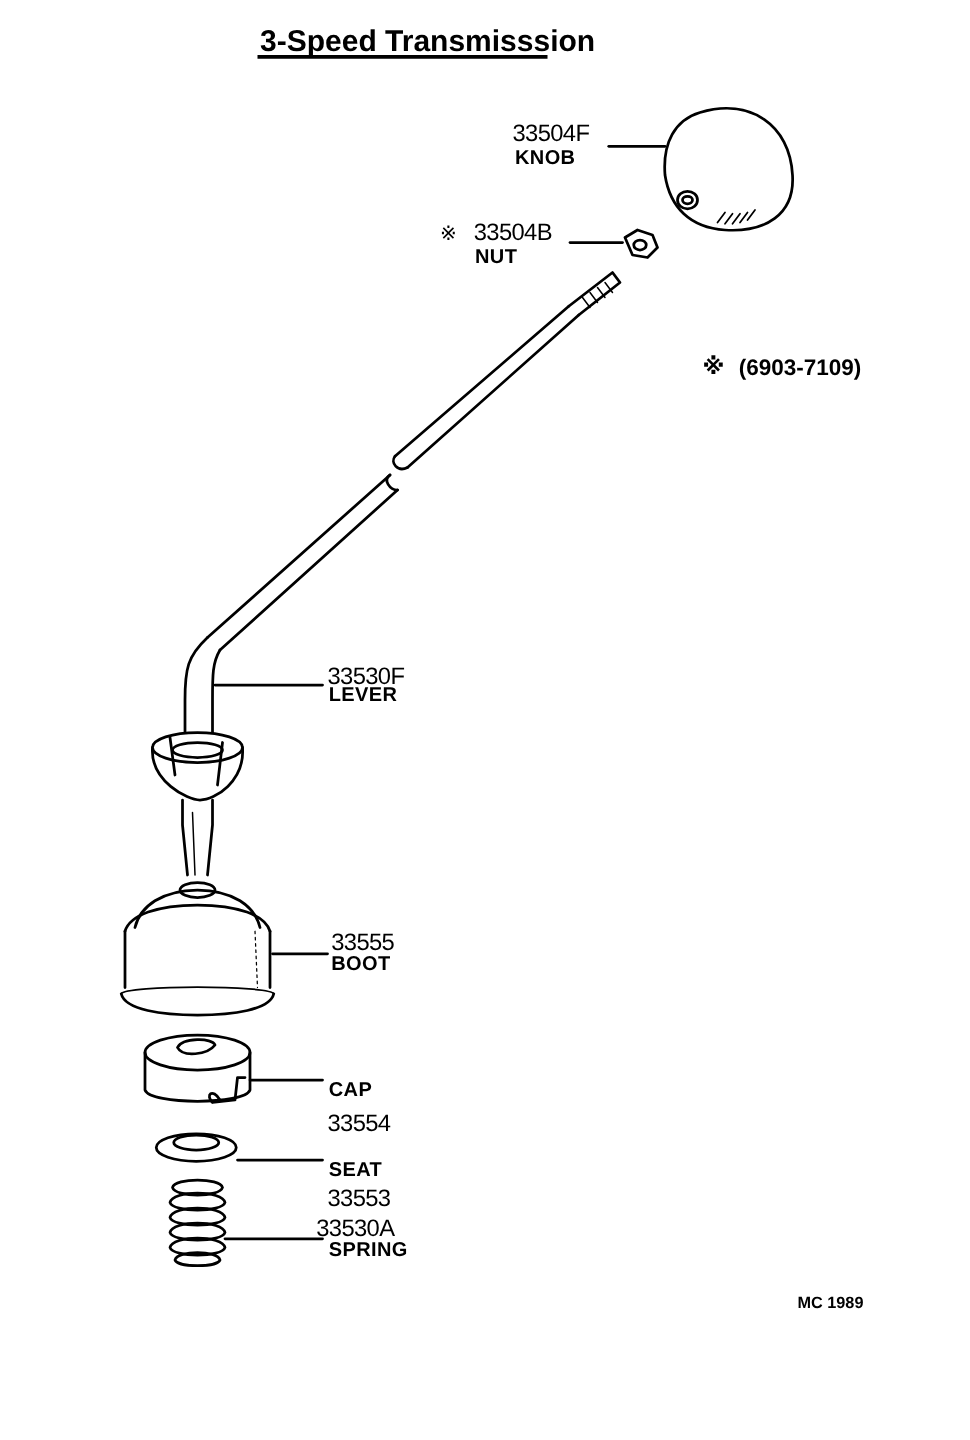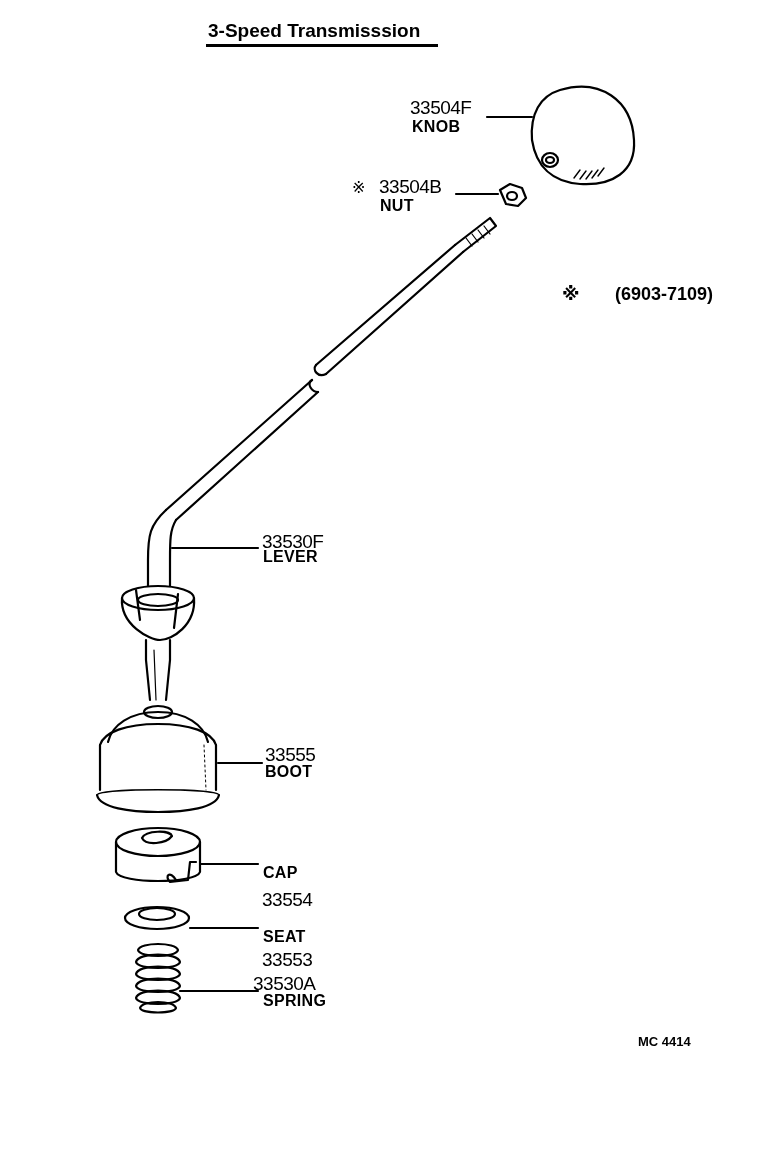--- a/index.html
+++ b/index.html
@@ -1,18 +1,18 @@
 <!DOCTYPE html>
 <html><head>
   <meta charset="utf-8">
   <style>
     html, body { margin: 0; padding: 0; background: #ffffff; }
     body { width: 776px; height: 1152px; position: relative; overflow: hidden;
            font-family: "Liberation Sans", "DejaVu Sans", sans-serif; color: #000; }
-    .title { position: absolute; left: 208px; top: 20px; font-size: 19px; font-weight: bold;
+    .title { position: absolute; left: 208px; top: 20px; font-size: 24px; font-weight: bold;
              letter-spacing: 0px; }
     .title-underline { position: absolute; left: 206px; top: 44px; width: 232px; height: 3px; background: #000; }
     .pn { position: absolute; font-size: 19px; font-weight: normal; line-height: 20px; letter-spacing: -0.5px; }
     .nm { position: absolute; font-size: 16px; font-weight: bold; line-height: 14px; letter-spacing: 0.3px; }
     .note { position: absolute; font-size: 18px; font-weight: bold; }
     .code { position: absolute; font-size: 13px; font-weight: bold; }
     svg.drawing { position: absolute; left: 0; top: 0; }
   </style>
 </head>
 <body>
@@ -95,30 +95,30 @@
 </svg>
 
 <div class="pn" style="left:410px; top:98px;">33504F</div>
 <div class="nm" style="left:412px; top:120px;">KNOB</div>
 
 <div class="pn" style="left:352px; top:178px; font-size:16px;">※</div>
 <div class="pn" style="left:379px; top:177px;">33504B</div>
 <div class="nm" style="left:380px; top:199px;">NUT</div>
 
 <div class="note" style="left:562px; top:283px;">※</div>
-<div class="note" style="left:591px; top:284px;margin-left:24px;">(6903-7109)</div>
+<div class="note" style="left:591px; top:284px;">(6903-7109)</div>
 
 <div class="pn" style="left:262px; top:532px;">33530F</div>
 <div class="nm" style="left:263px; top:550px;">LEVER</div>
 
 <div class="pn" style="left:265px; top:745px;">33555</div>
 <div class="nm" style="left:265px; top:765px;">BOOT</div>
 
 <div class="pn" style="left:262px; top:890px;text-align:center;">33554</div>
 <div class="nm" style="left:263px; top:866px;">CAP</div>
 
 <div class="pn" style="left:262px; top:910px;margin-top:40px;">33553</div>
 <div class="nm" style="left:263px; top:930px;">SEAT</div>
 
 <div class="pn" style="left:253px; top:974px;">33530A</div>
 <div class="nm" style="left:263px; top:994px;">SPRING</div>
 
-<div class="code" style="left:638px; top:1034px;">MC 4414</div>
+<div class="code" style="left:638px; top:1034px;">MC 1989</div>
 
 </body></html>

